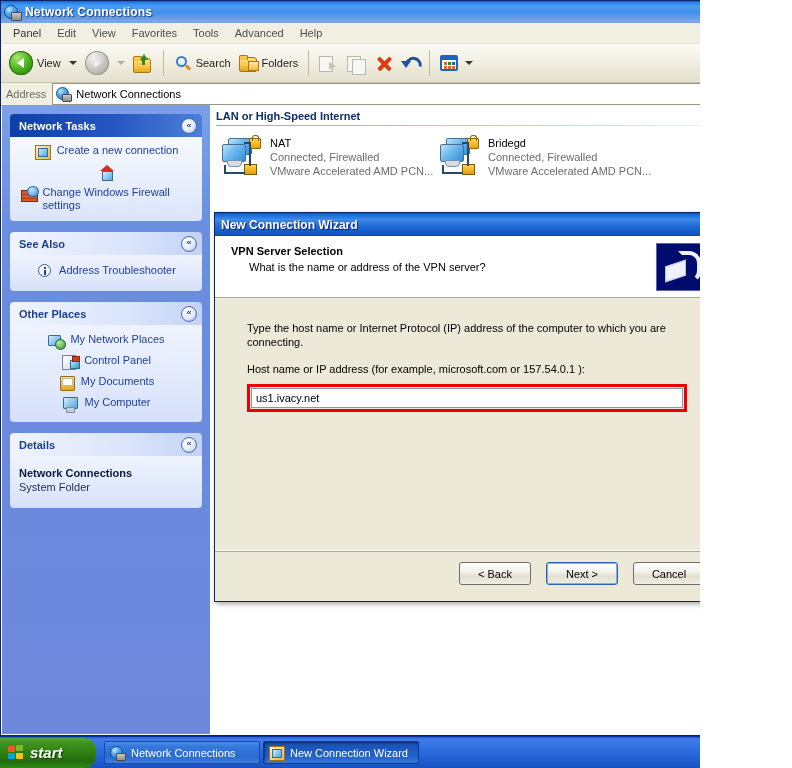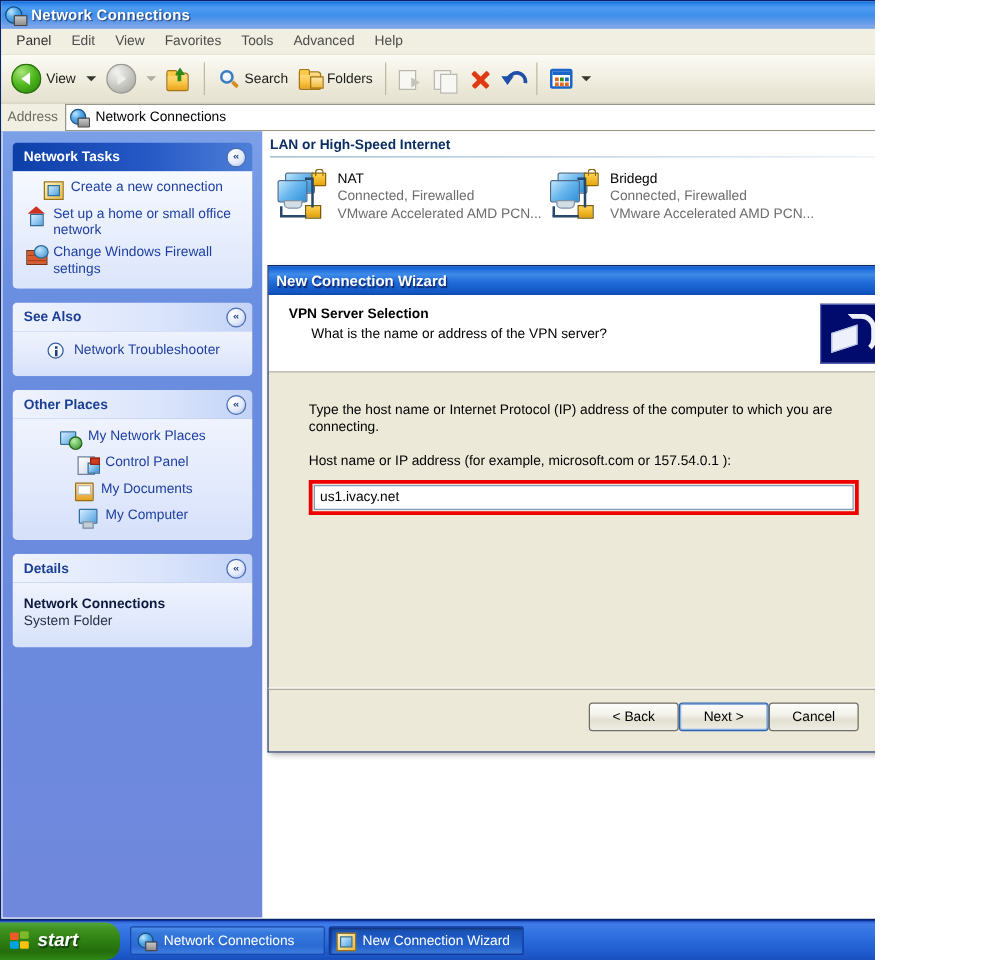--- a/index.html
+++ b/index.html
@@ -295,22 +295,22 @@
   .dlg-foot {
     position: absolute; left: 0; right: 0; bottom: 0; height: 50px;
     background: #ece9d8;
     border-top: 1px solid #ffffff;
     box-shadow: inset 0 1px 0 #aca899;
   }
   .dlg-foot::before {
     content: ""; position: absolute; left: 0; right: 0; top: 0; height: 1px; background: #aca899;
   }
   .btnrow {
-    position: absolute; right: 28px; top: 11px;
-    display: flex; gap: 0; justify-content: center;
+    position: absolute; right: 10px; top: 11px;
+    display: flex; gap: 15px; justify-content: center;
   }
   .xpbtn {
     width: 72px; height: 23px;
     background: linear-gradient(to bottom, #fdfdfc 0%, #f2f1e9 44%, #e3e0d0 62%, #efeee6 100%);
     border: 1px solid #6f6f68;
     border-radius: 3px;
     font-size: 11px; color: #000;
     display: flex; align-items: center; justify-content: center;
     box-sizing: border-box;
   }
@@ -583,21 +583,20 @@
                 <div style="position:absolute;left:0;top:1px;width:14px;height:13px;background:linear-gradient(135deg,#fff3c4,#e8b93c);border:1px solid #9c7415"></div>
                 <div style="position:absolute;left:3px;top:4px;width:8px;height:7px;background:linear-gradient(135deg,#cfeaff,#4fa3e0);border:1px solid #2f6f9e"></div>
               </div>
               <div class="lt">Create a new connection</div>
             </div>
             <div class="slink">
               <div class="sico">
                 <div style="position:absolute;left:1px;top:0;width:0;height:0;border-left:7px solid transparent;border-right:7px solid transparent;border-bottom:6px solid #d03020"></div>
                 <div style="position:absolute;left:3px;top:6px;width:9px;height:8px;background:linear-gradient(135deg,#d6ecff,#5aa8e4);border:1px solid #336b99"></div>
               </div>
-              <div class="lt">Set up a home or small office network</div>
             </div>
             <div class="slink">
               <div class="sico">
                 <div style="position:absolute;left:0;top:4px;width:15px;height:10px;background:repeating-linear-gradient(to bottom,#d85a2c 0,#d85a2c 3px,#a83f18 3px,#a83f18 4px);border:1px solid #7a2e10"></div>
                 <div style="position:absolute;left:6px;top:0;width:10px;height:9px;border-radius:50%;background:radial-gradient(circle at 35% 30%,#bfe6ff,#3d8fd0);border:1px solid #2a6b9e"></div>
               </div>
               <div class="lt">Change Windows Firewall settings</div>
             </div>
           </div>
         </div>
@@ -609,21 +608,21 @@
                 <span>«</span>
               </div>
           </div>
           <div class="panel-body plain" style="padding-top:9px;padding-bottom:11px">
             <div class="slink">
               <div class="sico">
                 <div style="position:absolute;left:1px;top:0px;width:13px;height:13px;border-radius:50%;background:radial-gradient(circle at 35% 30%,#ffffff,#e6eefa);border:1.5px solid #3a5f9e;box-sizing:border-box"></div>
                 <div style="position:absolute;left:6.5px;top:3px;width:2px;height:2px;background:#1c3f80"></div>
                 <div style="position:absolute;left:6.5px;top:6px;width:2px;height:5px;background:#1c3f80"></div>
               </div>
-              <div class="lt">Network Troubleshooter</div>
+              <div class="lt">Address Troubleshooter</div>
             </div>
           </div>
         </div>
 
         <div class="panel">
           <div class="panel-head white">
             <div class="panel-title">Other Places</div>
             <div class="chev">
                 <span>«</span>
               </div>

